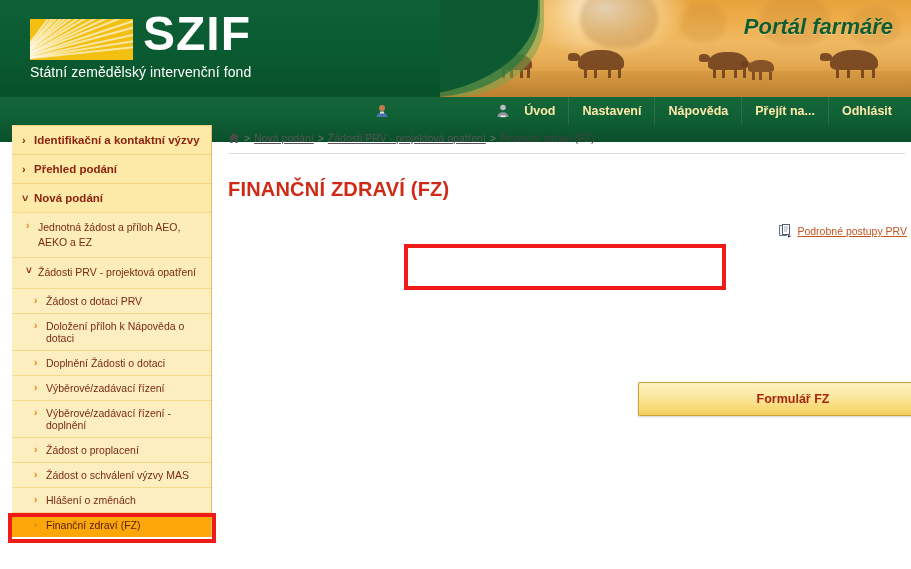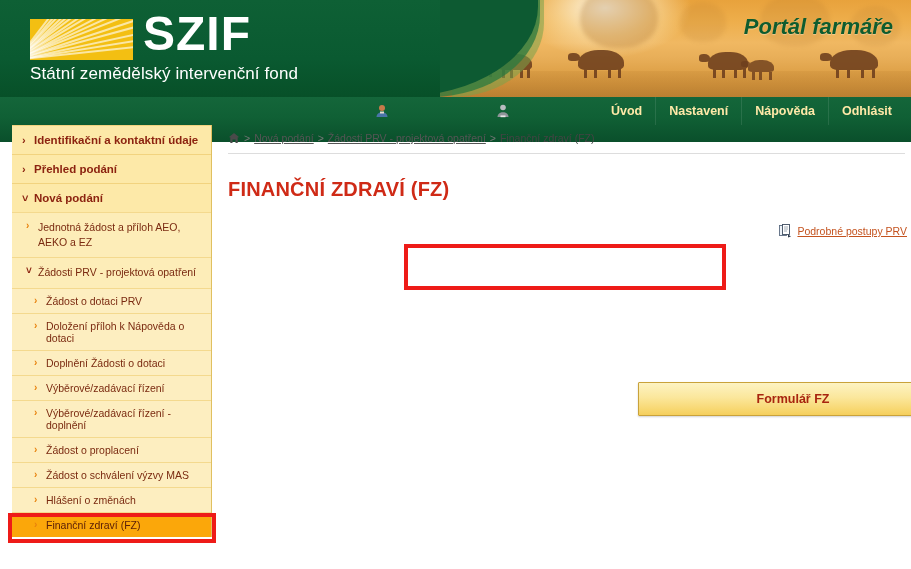--- a/index.html
+++ b/index.html
@@ -87,21 +87,21 @@
     transform-origin: 0 50%;
   }
   .logo-text {
     position: absolute; left: 143px; top: 10px;
     font-size: 48px; font-weight: bold; color: #ffffff;
     letter-spacing: 1px; line-height: 1;
     font-family: "Liberation Sans", sans-serif;
   }
   .logo-sub {
     position: absolute; left: 30px; top: 64px;
-    font-size: 17px; color: #ffffff; letter-spacing: .1px;
+    font-size: 14px; color: #ffffff; letter-spacing: .1px;
   }
   .portal-title {
     position: absolute; right: 18px; top: 14px;
     font-size: 22px; font-weight: bold; font-style: italic;
     color: #0f5c2e;
     text-shadow: 0 1px 1px rgba(255,255,255,0.35);
   }
 
   
   .navbar {
@@ -319,27 +319,28 @@
       <svg width="16" height="16" viewBox="0 0 16 16">
         <circle cx="8" cy="4.5" r="2.8" fill="#b8bcc0"></circle>
         <path d="M2.5 14c0-3 2.5-4.8 5.5-4.8S13.5 11 13.5 14z" fill="#8f9599"></path>
         <rect x="5.5" y="12.4" width="5" height="1.8" fill="#e8e8e8"></rect>
       </svg>
     </div>
     <div class="nav-right">
       <div class="nav-item">Úvod</div>
       <div class="nav-item">Nastavení</div>
       <div class="nav-item">Nápověda</div>
+      <div class="nav-item">Přejít na...</div>
       <div class="nav-item">Odhlásit</div>
     </div>
   </div>
 
   <div class="sidebar">
     <div id="sidebarItems">
-        <div class="side-l1"><span class="chev">›</span><span>Identifikační a kontaktní údaje</span></div>
+        <div class="side-l1"><span class="chev">›</span><span>Identifikační a kontaktní výzvy</span></div>
         <div class="side-l1"><span class="chev">›</span><span>Přehled podání</span></div>
         <div class="side-l1 exp"><span class="chev">˅</span><span>Nová podání</span></div>
         <div class="side-l2"><span class="chev">›</span><span>Jednotná žádost a příloh AEO, AEKO a EZ</span></div>
         <div class="side-l2 exp"><span class="chev">˅</span><span>Žádosti PRV - projektová opatření</span></div>
         <div class="side-l3"><span class="chev">›</span><span>Žádost o dotaci PRV</span></div>
         <div class="side-l3"><span class="chev">›</span><span>Doložení příloh k Nápověda o dotaci</span></div>
         <div class="side-l3"><span class="chev">›</span><span>Doplnění Žádosti o dotaci</span></div>
         <div class="side-l3"><span class="chev">›</span><span>Výběrové/zadávací řízení</span></div>
         <div class="side-l3"><span class="chev">›</span><span>Výběrové/zadávací řízení - doplnění</span></div>
         <div class="side-l3"><span class="chev">›</span><span>Žádost o proplacení</span></div>

